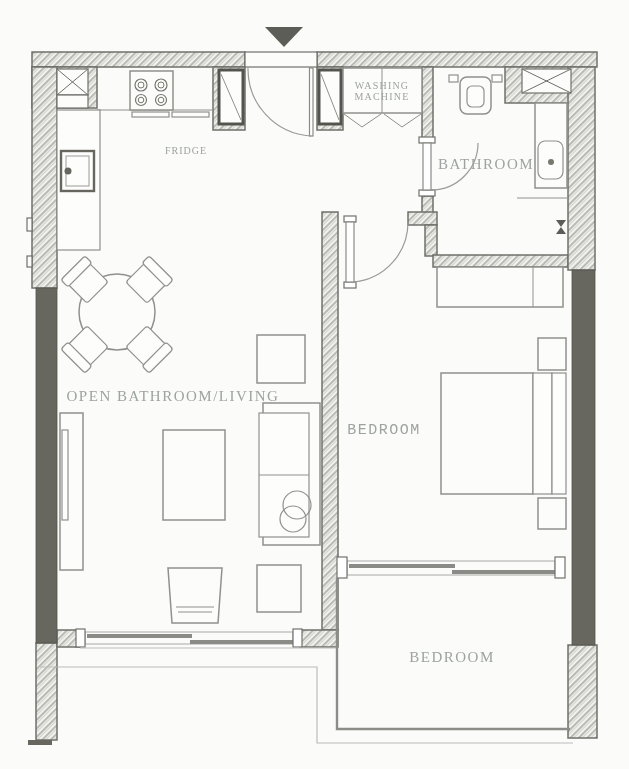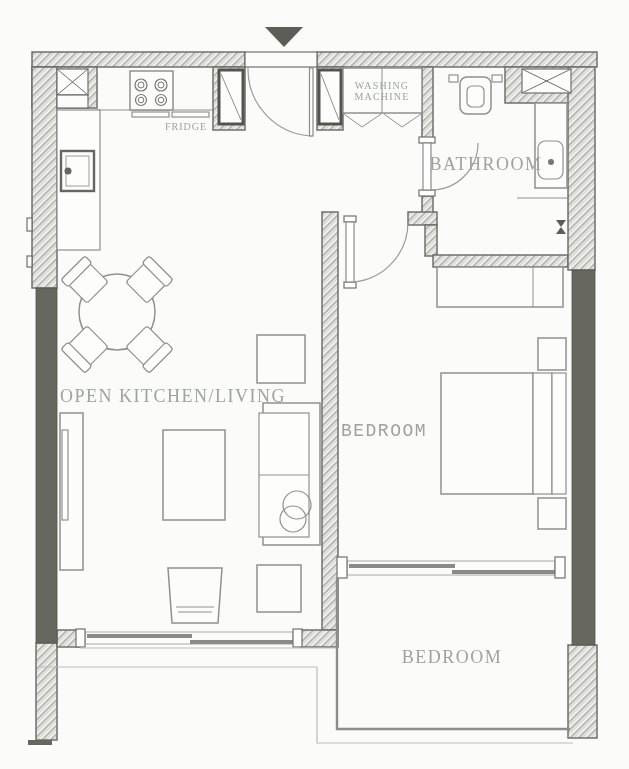--- a/index.html
+++ b/index.html
@@ -1,22 +1,22 @@
 <!DOCTYPE html>
 <html><head>
 <meta charset="utf-8">
 <style>
   html,body{margin:0;padding:0;background:#fbfbf9;}
   .plan{position:relative;width:629px;height:769px;background:#fbfbf9;overflow:hidden;
         font-family:"Liberation Serif", "DejaVu Serif", serif;}
   .plan svg{position:absolute;left:0;top:0;}
   .lbl{position:absolute;transform:translate(-50%,-50%);color:#9da3a2;
-       font-size:18px;letter-spacing:1.5px;white-space:pre-line;text-align:center;
+       font-size:15px;letter-spacing:1.5px;white-space:pre-line;text-align:center;
        line-height:1.12;user-select:none;}
-  .lbl.small{font-size:10px;letter-spacing:1px;}
+  .lbl.small{font-size:10px;letter-spacing:1px;margin-top:24px;}
   .lbl.mid{font-size:10px;letter-spacing:1.2px;}
   
   .wall{fill:url(#hatchP);stroke:#70706b;stroke-width:1.5;}
   .whitebox{fill:#fcfcfa;stroke:#70706b;stroke-width:1.2;}
   .xline{stroke:#70706b;stroke-width:1;}
   .furn{fill:#fcfcfb;stroke:#90908d;stroke-width:1.5;}
   .furn2{fill:#fdfdfc;stroke:#90908d;stroke-width:1.2;}
   .dkframe{fill:#fdfdfc;stroke:#54544f;stroke-width:3;}
   .arc{fill:none;stroke:#9b9b98;stroke-width:1.2;}
   .leaf{fill:#ffffff;stroke:#8a8a87;stroke-width:1.2;}
@@ -229,16 +229,16 @@
       <path class="edge" d="M 337 578 L 337 729 L 570 729"></path>
       <line class="thinline" x1="80" y1="648" x2="336" y2="648"></line>
       <path class="thinline" d="M 40 667 H 317 V 743 H 573"></path>
     </g>
   </svg>
 
   <div class="lbl small" style="left:186px;top:127px;">FRIDGE</div>
   <div class="lbl mid" style="left:382px;top:91px;">WASHING
 MACHINE</div>
   <div class="lbl" style="left:486px;top:164px;">BATHROOM</div>
-  <div class="lbl" style="left:173px;top:396px;">OPEN KITCHEN/LIVING</div>
+  <div class="lbl" style="left:173px;top:396px;">OPEN BATHROOM/LIVING</div>
   <div class="lbl" style="left:384px;top:431px;font-family:Liberation Mono, monospace;">BEDROOM</div>
   <div class="lbl" style="left:452px;top:657px;">BEDROOM</div>
 </div>
 
 </body></html>

